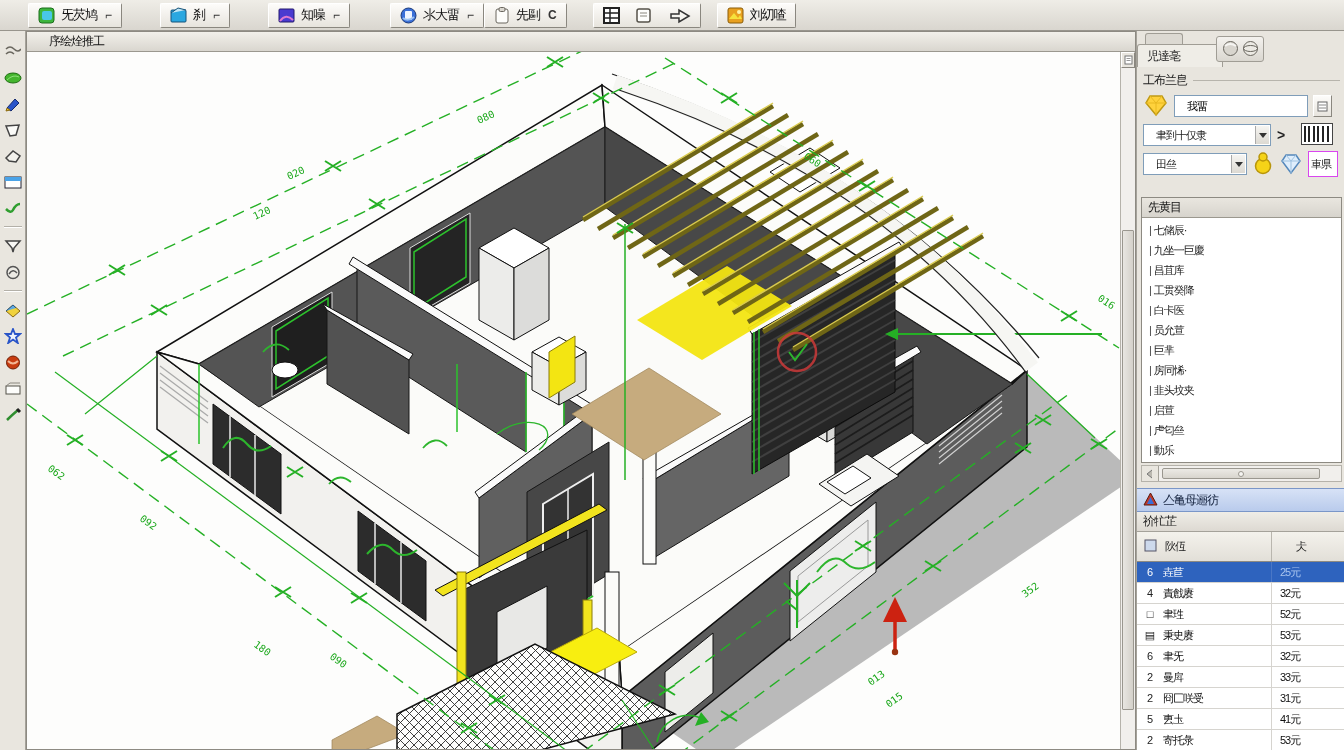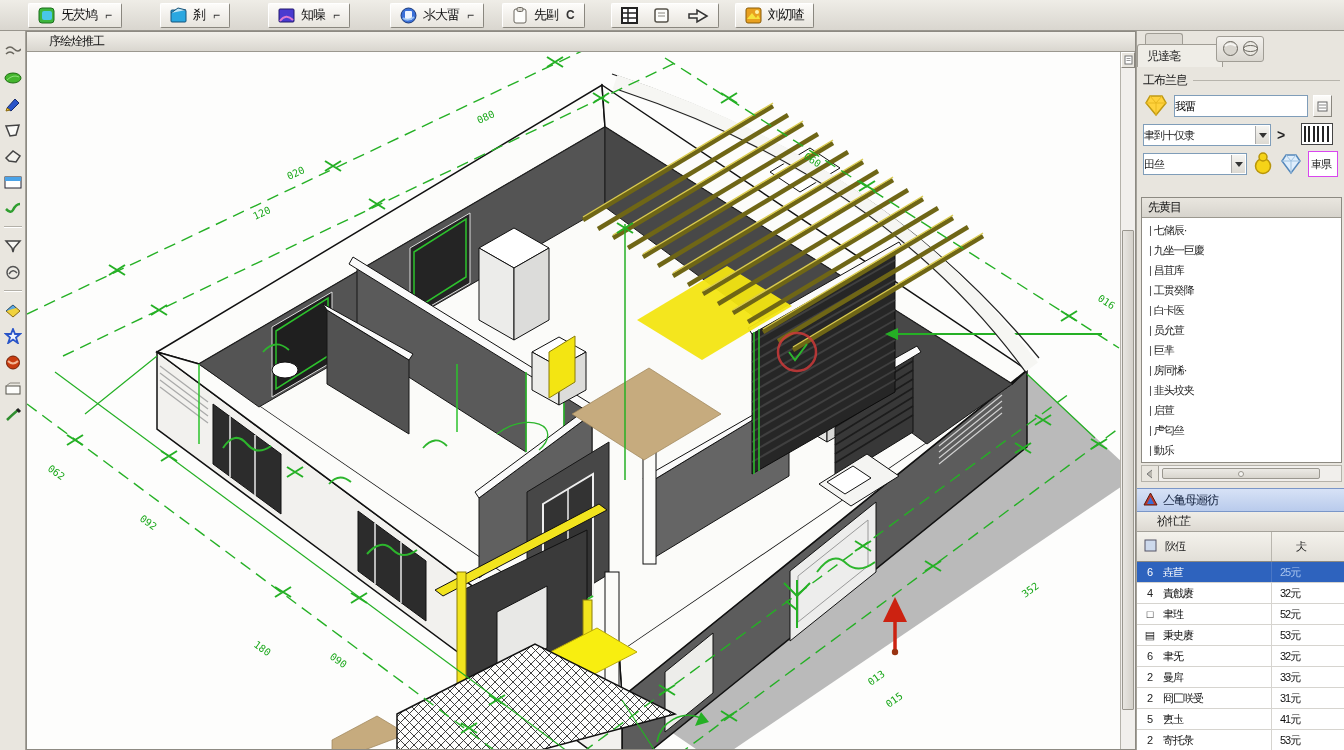--- a/index.html
+++ b/index.html
@@ -43,21 +43,21 @@
   .right-panel{position:absolute;right:0;top:31px;width:208px;height:719px;background:#e8e5de;border-left:1px solid #a5a29a;font-size:11px}
   .rp-tabs{position:relative;height:36px}
   .tab-stub{position:absolute;left:8px;top:2px;width:38px;height:12px;background:#dcd9d2;border:1px solid #a09d95;border-bottom:none;border-radius:3px 3px 0 0}
   .tab-active{position:absolute;left:0px;top:13px;width:86px;height:23px;background:#efede7;border:1px solid #a09d95;border-bottom:none;border-radius:3px 3px 0 0;
     display:flex;align-items:center;padding-left:9px;font-size:12px;letter-spacing:-1px}
   .tab-iconbox{position:absolute;left:79px;top:5px;width:48px;height:26px;background:linear-gradient(#f4f2ee,#dad7d0);border:1px solid #a09d95;border-radius:3px;
     display:flex;align-items:center;justify-content:center;gap:3px}
   .rp-sec{display:flex;align-items:center;gap:6px;margin:5px 4px 2px 6px;font-size:12px;letter-spacing:-1px;color:#222}
   .rp-sec:after{content:"";flex:1;border-top:1px solid #b7b4ac}
   .rp-row{display:flex;align-items:center;margin:4px 2px 0 6px;gap:5px}
-  .xp-input,.xp-select{background:#fff;border:1px solid #7f9db9;height:22px;display:flex;align-items:center;padding:0 0;font-size:11px;letter-spacing:-1px}
+  .xp-input,.xp-select{background:#fff;border:1px solid #7f9db9;height:22px;display:flex;align-items:center;padding:0 12px;font-size:11px;letter-spacing:-1px}
   input.xp-input{width:134px;font-family:inherit}
   .xp-select{position:relative;padding-right:17px}
   .xp-select .dd{position:absolute;right:1px;top:1px;bottom:1px;width:14px;background:linear-gradient(#f6f5f2,#dcd9d2);
     border-left:1px solid #aaa;display:flex;align-items:center;justify-content:center}
   .xp-select .dd:after{content:"";border:4px solid transparent;border-top:5px solid #333;margin-top:4px}
   .mini-btn{width:19px;height:22px;background:linear-gradient(#fdfcfa,#e7e4dd);border:1px solid;border-color:#fff #8a877f #8a877f #fff;
     display:flex;align-items:center;justify-content:center}
   .chain{font-size:14px;font-weight:bold;color:#222;padding:0 1px}
   .cutbox{width:30px;height:22px;background:#fff;border:1px solid #d946ef;display:flex;align-items:center;padding:12px 2px;overflow:hidden;letter-spacing:-1px}
 
@@ -70,21 +70,21 @@
 
   .rp-hscroll{height:17px;margin:2px 2px 0 4px;background:#f1efec;border:1px solid #b5b2aa;display:flex;align-items:center}
   .hbtn{width:17px;height:15px;background:#e9e6df;border-right:1px solid #a5a29a;display:flex;align-items:center;justify-content:center}
   .hthumb{margin-left:3px;width:158px;height:11px;background:linear-gradient(#eceae5,#d8d5ce);border:1px solid #9a978f;border-radius:2px;
     display:flex;align-items:center;justify-content:center}
   .hthumb i{width:6px;height:6px;border:1px solid #9a978f;border-radius:50%;background:#f6f5f2}
 
   .rp-bluebar{height:24px;margin-top:6px;background:linear-gradient(#d7e2f6,#b9cbec);border-top:1px solid #7a96c8;border-bottom:1px solid #7a96c8;
     display:flex;align-items:center;gap:5px;padding-left:6px;font-size:12px;letter-spacing:-1px;color:#15233f}
   .rp-subbar{height:20px;background:linear-gradient(#efede7,#ddd9d2);border-bottom:1px solid #a5a29a;
-    display:flex;align-items:center;padding-left:20px;font-size:12px;letter-spacing:-1px}
+    display:flex;align-items:center;padding-left:6px;font-size:12px;letter-spacing:-1px}
   .rp-colhead{height:30px;background:linear-gradient(#f4f2ec,#e2dfd8);border-bottom:1px solid #8d8a82;display:grid;grid-template-columns:26px 108px 1fr;
     align-items:center}
   .rp-colhead .c2{padding-left:2px;letter-spacing:-1px}
   .rp-colhead .c3{padding-left:24px;letter-spacing:-1px;border-left:1px solid #b9b6ae;height:100%;display:flex;align-items:center}
   .rp-table{background:#fff;height:213px;overflow:hidden}
   .rp-tr{height:21px;display:grid;grid-template-columns:26px 108px 1fr;align-items:center;border-bottom:1px solid #d6d4cf;background:#fff}
   .rp-tr .t1{text-align:center;font-size:11px;color:#222}
   .rp-tr .t2{letter-spacing:-1px;color:#111}
   .rp-tr .t3{border-left:1px solid #d6d4cf;height:100%;display:flex;align-items:center;padding-left:8px;letter-spacing:-1px;color:#111}
   .rp-tr.selected{background:#2e63be}
@@ -129,21 +129,21 @@
     <span>
         <svg width="17" height="17">
           <circle cx="8.5" cy="8.5" r="7.5" fill="#3a6fd8" stroke="#1c3b7a"></circle>
           <rect x="5" y="4" width="7" height="9" rx="1" fill="#eef4ff"></rect>
           <path d="M3,11 Q8,15 14,10" stroke="#9cc2f2" fill="none" stroke-width="2"></path>
         </svg>
       </span>
     <span class="lab">氺大畱</span>
     <span class="tb-trail">⌐</span>
   </div>
-  <div class="tb-btn" style="margin-left:18px">
+  <div class="tb-btn" style="">
     <span>
         <svg width="16" height="17">
           <rect x="2" y="2" width="12" height="14" rx="2" fill="#fdfdfb" stroke="#6a675f"></rect>
           <rect x="5" y="0.5" width="6" height="4" rx="1.5" fill="#d9d6cf" stroke="#6a675f"></rect>
         </svg>
       </span>
     <span class="lab">先剾</span>
     <span class="tb-trail">C</span>
   </div>
   <div class="tb-btn" style="margin-left:26px">

